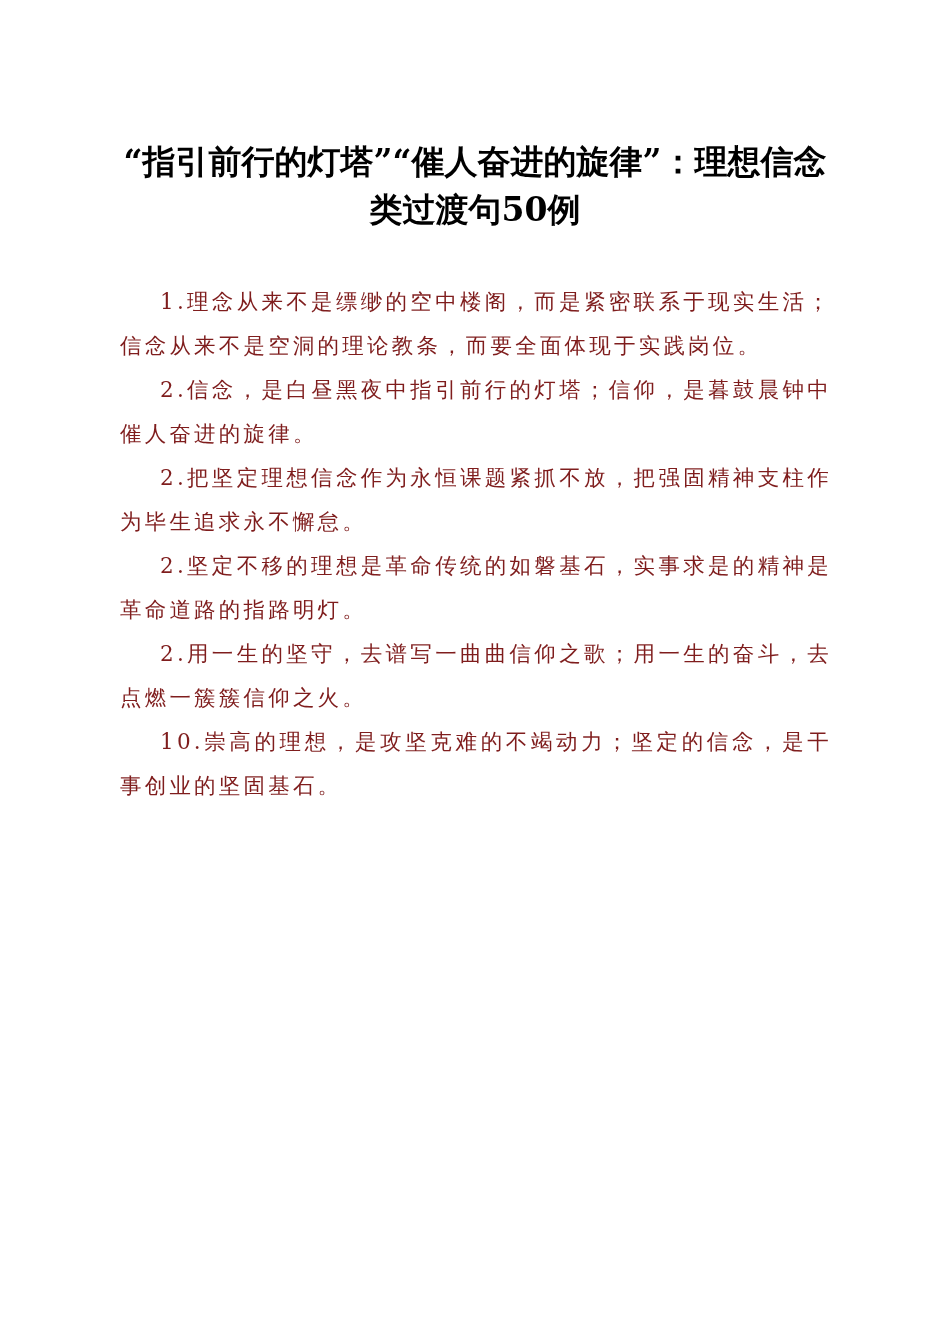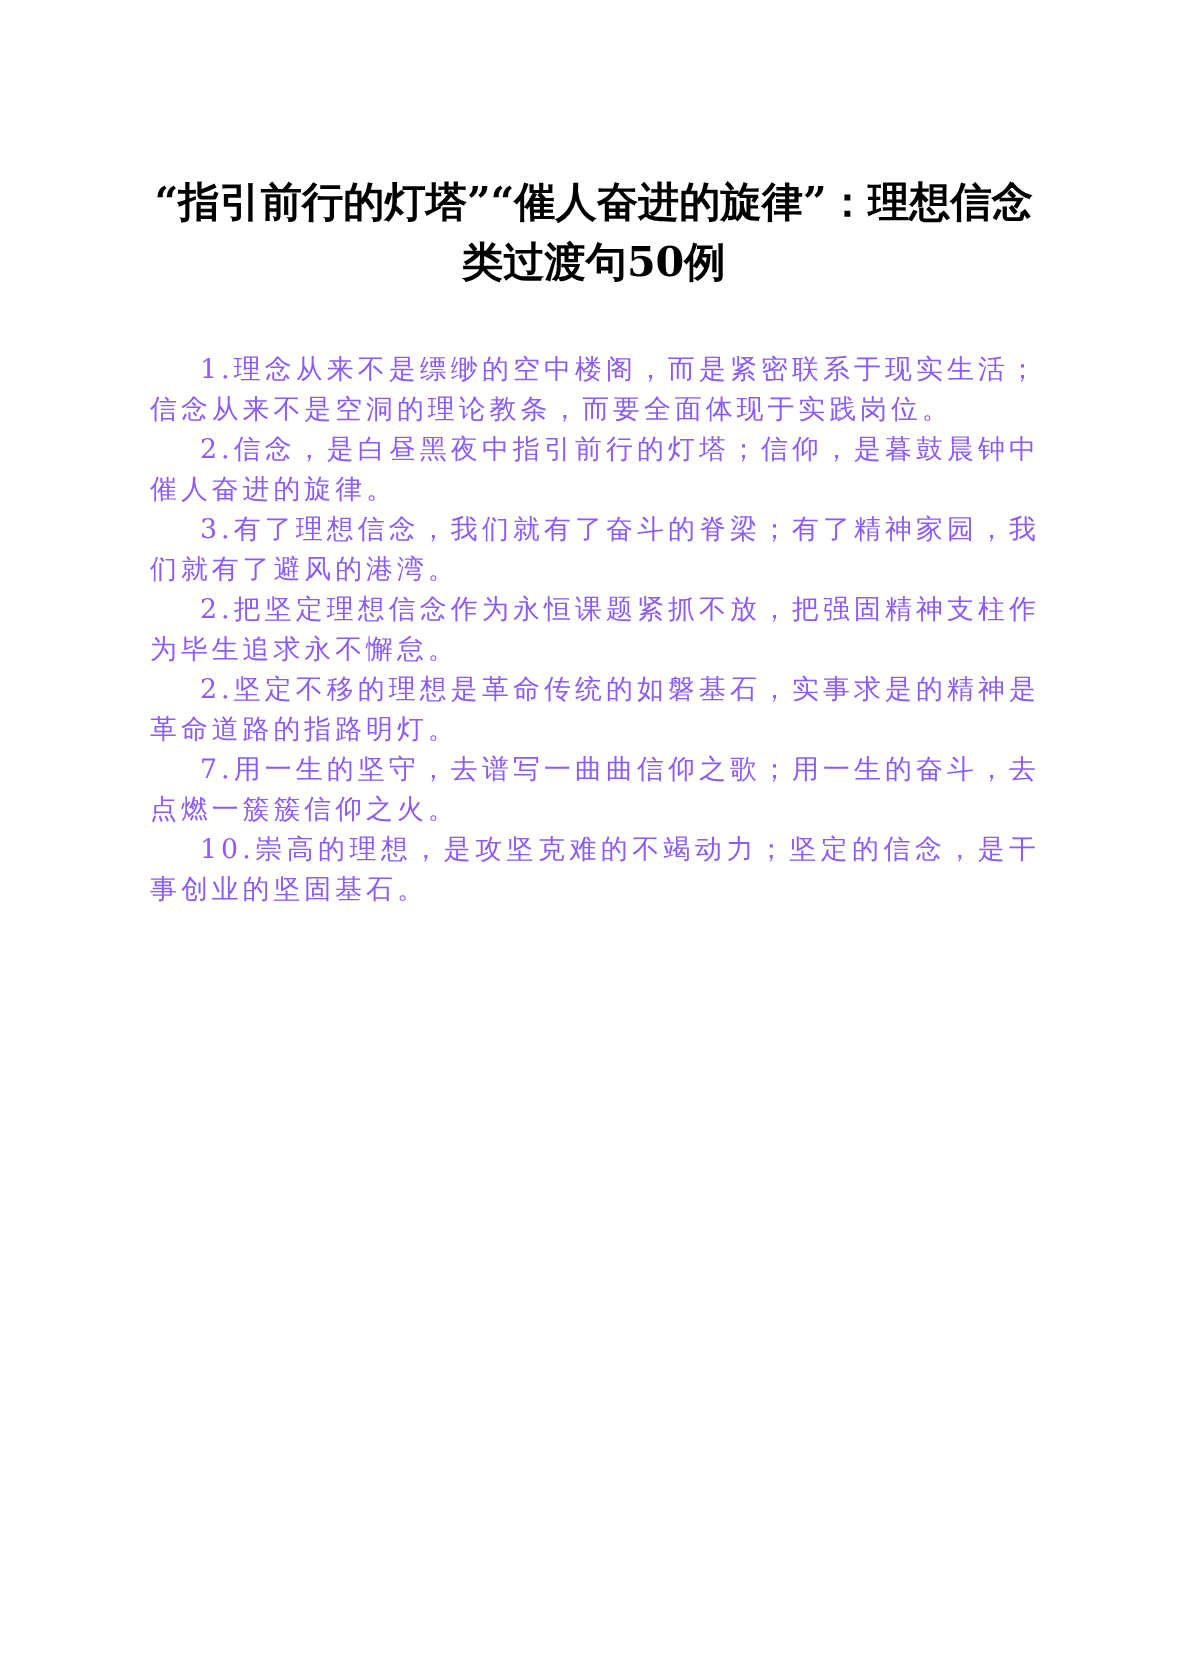--- a/index.html
+++ b/index.html
@@ -7,31 +7,30 @@
     .page { position: absolute; left: 0; top: 0; width: 950px; height: 1344px; background: #ffffff; }
     .title {
       position: absolute; left: 110px; top: 138px; width: 730px;
       font-family: "DejaVu Serif", "Liberation Serif", serif;
       font-weight: bold; font-size: 33px; line-height: 48px;
       text-align: center; color: #000000; margin: 0;
     }
     .body {
       position: absolute; left: 120px; top: 280px; width: 712px;
       font-family: "DejaVu Serif", "Liberation Serif", serif;
-      font-size: 21.5px; line-height: 32px; color: #8b5cf6;
+      font-size: 21.5px; line-height: 44px; color: #7f1d1d;
     }
     .para { margin: 0; text-indent: 40px; letter-spacing: 3.2px; text-align: justify; }
   </style>
 </head>
 <body>
 
 <div class="page">
   <h1 class="title">“指引前行的灯塔”“催人奋进的旋律”：理想信念类过渡句50例</h1>
   <div class="body">
     <p class="para">1.理念从来不是缥缈的空中楼阁，而是紧密联系于现实生活；信念从来不是空洞的理论教条，而要全面体现于实践岗位。</p>
     <p class="para">2.信念，是白昼黑夜中指引前行的灯塔；信仰，是暮鼓晨钟中催人奋进的旋律。</p>
-    <p class="para">3.有了理想信念，我们就有了奋斗的脊梁；有了精神家园，我们就有了避风的港湾。</p>
     <p class="para">2.把坚定理想信念作为永恒课题紧抓不放，把强固精神支柱作为毕生追求永不懈怠。</p>
     <p class="para">2.坚定不移的理想是革命传统的如磐基石，实事求是的精神是革命道路的指路明灯。</p>
-    <p class="para">7.用一生的坚守，去谱写一曲曲信仰之歌；用一生的奋斗，去点燃一簇簇信仰之火。</p>
+    <p class="para">2.用一生的坚守，去谱写一曲曲信仰之歌；用一生的奋斗，去点燃一簇簇信仰之火。</p>
     <p class="para">10.崇高的理想，是攻坚克难的不竭动力；坚定的信念，是干事创业的坚固基石。</p>
   </div>
 </div>
 
 </body></html>

